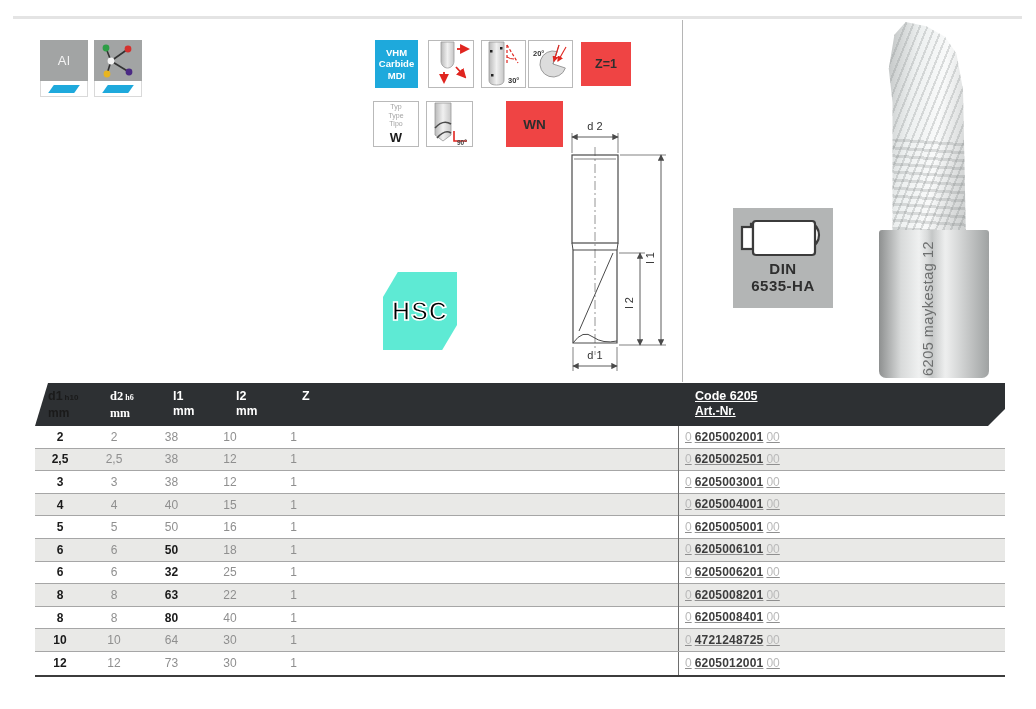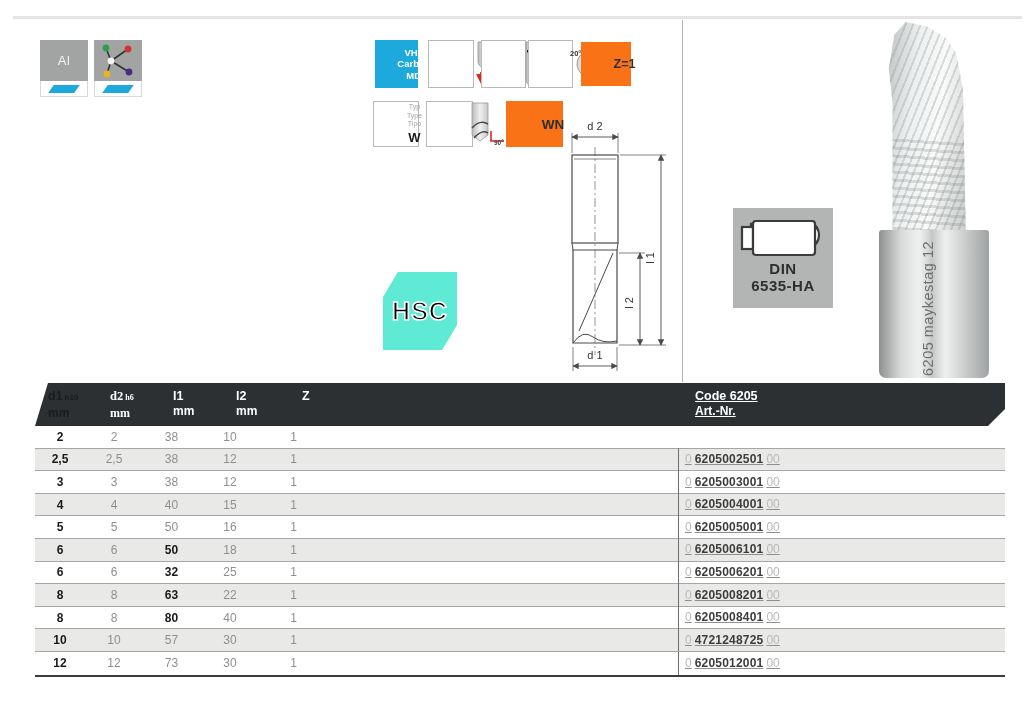--- a/index.html
+++ b/index.html
@@ -11,24 +11,24 @@
 
   
   .mat-box { position:absolute; width:48px; height:57px; }
   .mat-top { width:100%; height:41px; background:#a2a4a4; display:flex; align-items:center; justify-content:center;
              color:#f4f4f4; font-size:13px; letter-spacing:.5px; }
   .mat-strip { width:100%; height:16px; background:#fff; border:1px solid #d9d9d9; border-top:none;
                display:flex; align-items:center; justify-content:center; }
   .pgram { width:26px; height:8px; background:#1ea9dc; transform:skewX(-35deg); }
 
   
-  .ibox { position:absolute; border:1px solid #b9b9b9; background:#fff;padding-left:37px; }
+  .ibox { position:absolute; border:1px solid #b9b9b9; background:#fff; }
   .ibox.cyan { background:#1ea9dc; border:none; color:#fff; display:flex; flex-direction:column;
                align-items:center; justify-content:center; font-weight:bold; font-size:9.5px; line-height:11.5px; }
-  .ibox.gray { background:#f97316; border:none; display:flex; align-items:center; justify-content:center;
+  .ibox.gray { background:#ef4444; border:none; display:flex; align-items:center; justify-content:center;
                color:#2e2e2e; font-weight:bold; }
   .typbox { display:flex; flex-direction:column; align-items:center; justify-content:center; }
   .typbox .tlab { font-size:7px; color:#a3a3a3; line-height:8.5px; }
   .typbox .tW { font-size:13px; color:#1c1c1c; font-weight:bold; margin-top:1px; }
 
   
   .hsc { position:absolute; left:383px; top:272px; width:74px; height:78px; background:#5eead4;
          clip-path:polygon(0 32%, 20% 0, 100% 0, 100% 68%, 80% 100%, 0 100%);
          display:flex; align-items:center; justify-content:center; }
   .hsc span { color:#000; -webkit-text-stroke:1.6px #fff; font-size:25px; font-weight:bold; letter-spacing:1px; }
@@ -275,20 +275,23 @@
       </div>
     </div>
     <div class="tbody">
   <div class="trow">
     <div class="cell c-d1">2</div>
     <div class="cell c-d2">2</div>
     <div class="cell c-l1">38</div>
     <div class="cell c-l2">10</div>
     <div class="cell c-z">1</div>
     <div class="c-spacer"></div>
+    <div class="cell c-code">
+      <span class="code-light">0</span><span class="code-main">6205002001</span><span class="code-light">00</span>
+    </div>
   </div>
 
   <div class="trow">
     <div class="cell c-d1">2,5</div>
     <div class="cell c-d2">2,5</div>
     <div class="cell c-l1">38</div>
     <div class="cell c-l2">12</div>
     <div class="cell c-z">1</div>
     <div class="c-spacer"></div>
     <div class="cell c-code">
@@ -376,21 +379,21 @@
     <div class="cell c-z">1</div>
     <div class="c-spacer"></div>
     <div class="cell c-code">
       <span class="code-light">0</span><span class="code-main">6205008401</span><span class="code-light">00</span>
     </div>
   </div>
 
   <div class="trow">
     <div class="cell c-d1">10</div>
     <div class="cell c-d2">10</div>
-    <div class="cell c-l1">57</div>
+    <div class="cell c-l1">64</div>
     <div class="cell c-l2">30</div>
     <div class="cell c-z">1</div>
     <div class="c-spacer"></div>
     <div class="cell c-code">
       <span class="code-light">0</span><span class="code-main">4721248725</span><span class="code-light">00</span>
     </div>
   </div>
 
   <div class="trow">
     <div class="cell c-d1">12</div>

